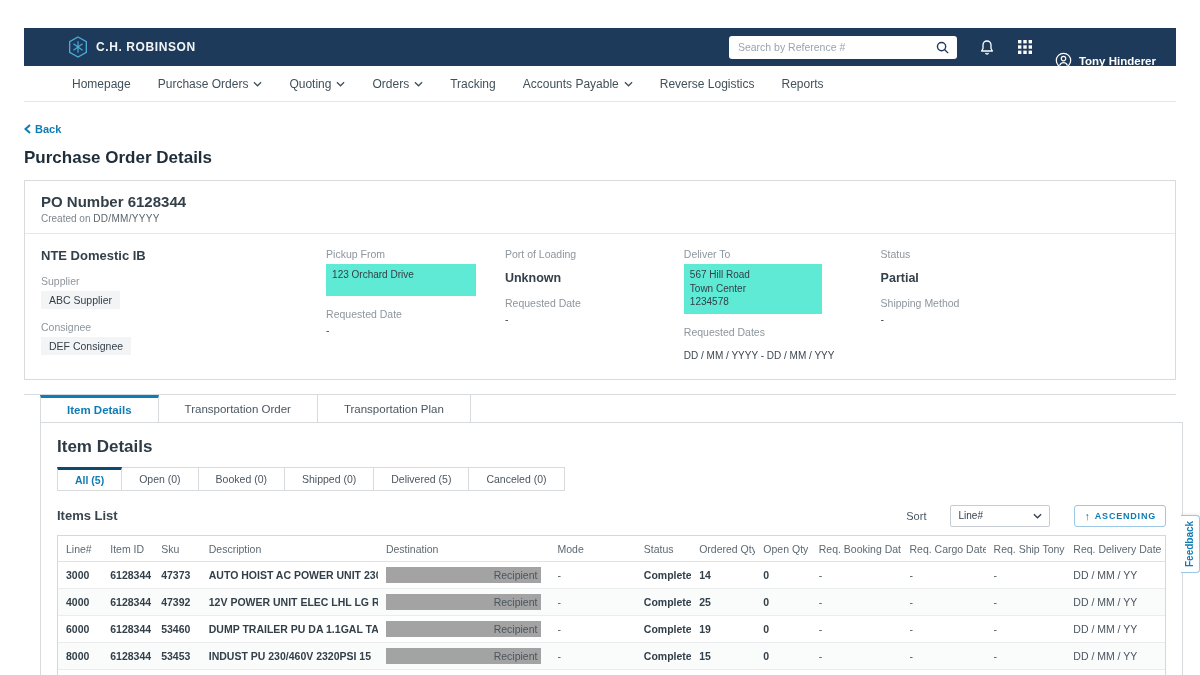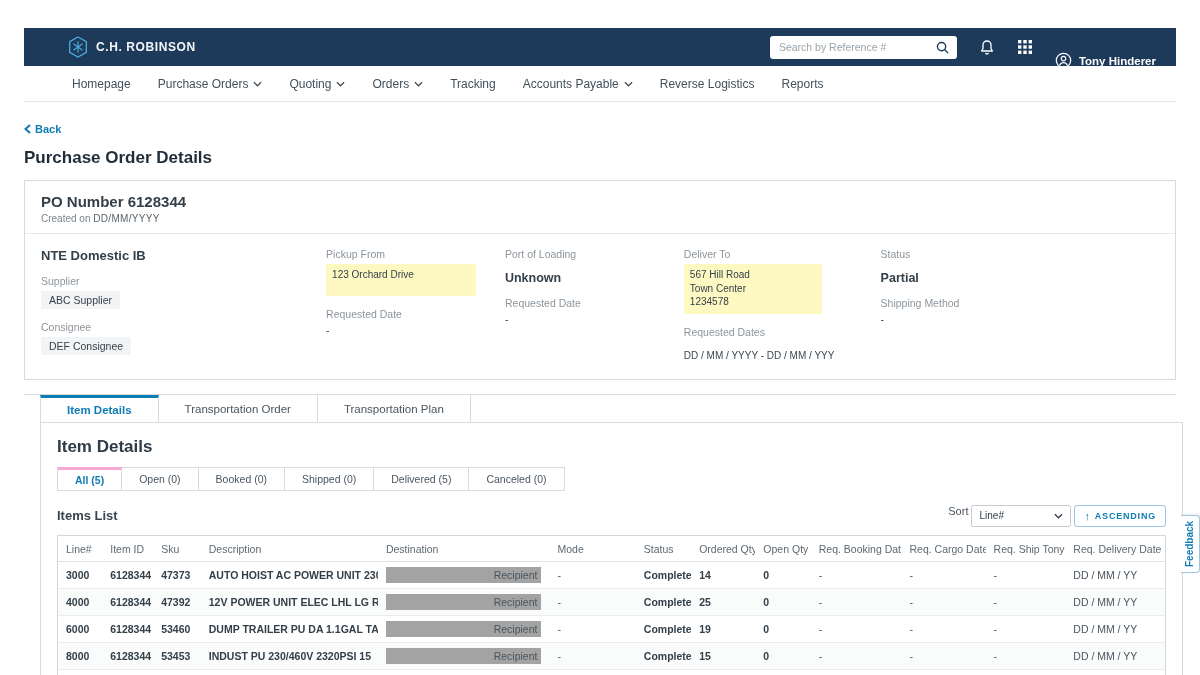--- a/index.html
+++ b/index.html
@@ -7,21 +7,21 @@
               font-family:"Liberation Sans", sans-serif; }
   .frame { padding:28px 24px 0 24px; }
 
   
   .topbar { background:#1e3a5a; height:38px; display:flex; align-items:center;
             justify-content:space-between; padding:0 20px 0 44px; }
   .brand { display:flex; align-items:center; gap:8px; cursor:pointer; }
   .brand svg { width:20px; height:22px; }
   .brand-text { color:#f2f5f7; font-size:12px; font-weight:bold; letter-spacing:.6px; }
   .topbar-right { display:flex; align-items:center; gap:22px; }
-  .searchbox { position:relative; width:187px; }
+  .searchbox { position:relative; width:228px; }
   .searchbox input { width:100%; height:23px; border:none; border-radius:3px;
                      font-size:10.5px; padding:0 26px 0 9px; color:#33414c; outline:none; }
   .searchbox input::placeholder { color:#9aa4ab; }
   .searchbox .sicon { position:absolute; right:7px; top:4px; }
   .ticon { display:inline-flex; cursor:pointer; }
   .user { display:flex; align-items:center; gap:7px; color:#ffffff;
           font-size:11.5px; font-weight:bold; cursor:pointer;margin-top:27px; }
 
   
   .mainnav { height:36px; display:flex; align-items:center; gap:27px;
@@ -42,21 +42,21 @@
   .po-created { font-size:10px; color:#7d868d; margin-top:3px; }
   .po-created .v { color:#5a646b; letter-spacing:.3px; }
   .po-grid { display:flex; padding:12px 16px 18px 16px; }
   .col1 { flex:0 0 25.5%; } .col2 { flex:0 0 16%; } .col3 { flex:0 0 16%; }
   .col4 { flex:0 0 17.6%; } .col5 { flex:1; }
   .lbl { font-size:10.5px; color:#8d969d; margin-top:12px; }
   .val { font-size:10.5px; color:#333f49; margin-top:4px; }
   .bold-val { font-size:12.5px; font-weight:bold; color:#333f49; margin-top:11px; }
   .ordertype { font-size:13px; font-weight:bold; color:#333f49; margin-top:2px; }
   .ph { background:#f3f4f5; padding:3px 8px; display:inline-block; }
-  .ph-block { background:#fef9c3; padding:4px 10px 14px 6px; display:inline-block;
+  .ph-block { background:#5eead4; padding:4px 10px 14px 6px; display:inline-block;
               min-width:150px; font-size:10px; color:#333f49; line-height:1.35; margin-top:4px; }
   .ph-block.addr { min-width:138px; padding-bottom:5px; }
   .smallval { font-size:10px; color:#3c4750; margin-top:12px; }
 
   
   .tabs-section { margin-top:14px; border-top:1px solid #d8dbde; }
   .tabstrip { display:flex; padding-left:16px; }
   .tab { height:29px; display:flex; align-items:center; justify-content:center;
          padding:0 26px; border:1px solid #d8dbde; border-top:none; font-size:11.5px;
          color:#4a5661; background:#fff; cursor:pointer; margin-bottom:-1px; }
@@ -64,26 +64,26 @@
   .tab.active { border-top:3px solid #0e7cb5; border-bottom:1px solid #fff;
                 color:#0e7cb5; font-weight:bold; }
   .panel { margin:0 -7px 0 16px; border:1px solid #d8dbde; border-top:1px solid #d8dbde;
            background:#fff; padding:12px 16px 14px 16px; position:relative; top:-1px; }
   .panel h2 { font-size:17px; font-weight:bold; color:#2f3b46; margin:2px 0 10px 0; }
   .filtertabs { display:flex; }
   .ftab { height:24px; display:flex; align-items:center; justify-content:center;
           padding:0 17px; border:1px solid #d8dbde; font-size:10.5px; color:#4a5661;
           background:#fff; cursor:pointer; }
   .ftab + .ftab { border-left:none; }
-  .ftab.active { border-top:3px solid #f9a8d4; color:#0e7cb5; font-weight:bold; }
+  .ftab.active { border-top:3px solid #0c4a6e; color:#0e7cb5; font-weight:bold; }
 
   .listhead { display:flex; align-items:center; justify-content:space-between;
               margin:14px 0 8px 0; }
   .listhead h3 { font-size:13px; font-weight:bold; color:#39454e; }
-  .sortctl { display:flex; align-items:flex-start; gap:3px; }
+  .sortctl { display:flex; align-items:center; gap:24px; }
   .sortctl .slabel { font-size:11px; color:#4a5661; }
   .select { width:100px; height:22px; border:1px solid #c6ccd1; border-radius:2px;
             display:flex; align-items:center; justify-content:space-between;
             padding:0 7px; font-size:10px; color:#333f49; cursor:pointer; background:#fff; }
   .asc-btn { height:22px; border:1px solid #9cc7e4; border-radius:3px; background:#fff;
              color:#0e7cb5; font-size:9px; font-weight:bold; letter-spacing:.8px;
              display:flex; align-items:center; gap:4px; padding:0 9px; cursor:pointer;
              font-family:"Liberation Sans", sans-serif; }
   .asc-btn .arrow { font-size:11px; }
 

